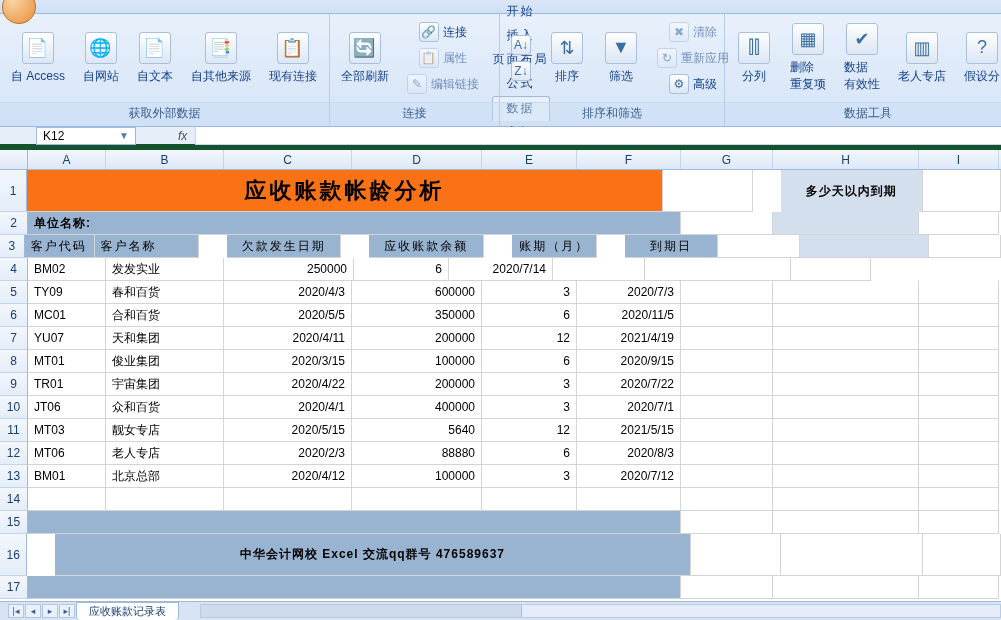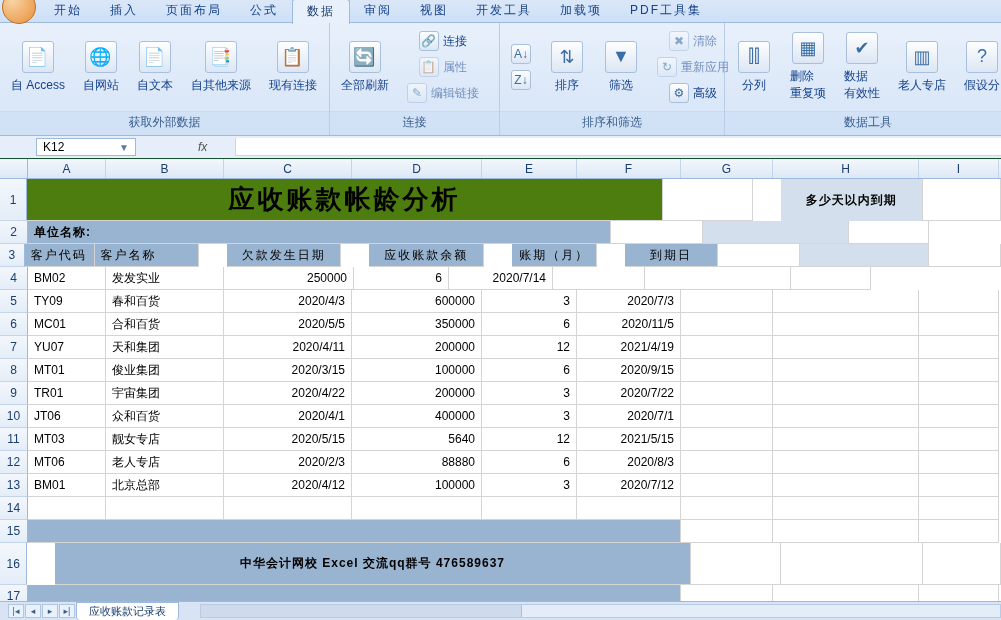--- a/index.html
+++ b/index.html
@@ -1,58 +1,58 @@
 <!DOCTYPE html>
 <html><head>
 <meta charset="utf-8">
 <style>
   * { box-sizing: border-box; margin: 0; padding: 0; }
   body { font-family: "Microsoft YaHei", SimSun, sans-serif; font-size: 12px; background: #fff; width: 1001px; height: 620px; overflow: hidden; }
 
   
-  .ribbon-tabs { height: 23px; background: linear-gradient(#dbe7f7, #cde0f7); display: flex; align-items: center; padding-left: 40px; border-bottom: 1px solid #9db9de; }
+  .ribbon-tabs { height: 14px; background: linear-gradient(#dbe7f7, #cde0f7); display: flex; align-items: center; padding-left: 40px; border-bottom: 1px solid #9db9de; flex-direction: column; }
   .ribbon-tabs .tab { padding: 3px 14px 4px; color: #15428b; cursor: pointer; letter-spacing: 2px;}
   .ribbon-tabs .tab.active { background: #e8f0fb; border: 1px solid #9db9de; border-bottom: none; border-radius: 3px 3px 0 0; color:#1a3e70;}
   .office-btn { position:absolute; left:2px; top:-10px; width:34px; height:34px; border-radius:50%; background: radial-gradient(circle at 30% 30%, #f9d4a3, #e88f3c); border:1px solid #c0701c; z-index:20;}
 
   .ribbon-body { background: linear-gradient(#e8f0fb, #d5e4f7); border-bottom: 1px solid #9db9de; display: flex; height: 113px; }
   .rgroup { border-right: 1px solid #b7cde8; display: flex; flex-direction: column; }
   .rgroup-items { flex: 1; display: flex; align-items: center; padding: 4px 6px; gap: 8px; }
   .rgroup-label { text-align: center; color: #3a5e8c; font-size: 12px; padding: 2px 0 4px; background: rgba(200,220,245,0.4); border-top:1px solid #c9dbf1;}
   .rbtn { display: flex; flex-direction: column; align-items: center; justify-content: center; color: #15428b; min-width: 46px; cursor: pointer; padding: 2px 4px; border:1px solid transparent; border-radius:3px;}
   .rbtn .ic { width: 32px; height: 32px; background: linear-gradient(#fefefe, #dce6f4); border: 1px solid #a8bfdd; border-radius: 3px; display:flex; align-items:center; justify-content:center; font-size:18px; color:#3b6ea5;}
   .rbtn .ic.small{ width:20px; height:20px; font-size:12px;}
   .rbtn .lab { margin-top: 4px; white-space: nowrap; }
   .rbtn.small-row{ flex-direction:row; min-width:auto; gap:4px; padding:1px 4px;}
   .rbtn.small-row .lab{ margin-top:0;}
   .vstack{ display:flex; flex-direction:column; gap:2px;}
 
   
-  .fbar { height: 23px; background: #e6eef9; border-bottom: 1px solid #14532d; display: flex; align-items: center; gap: 20px; }
+  .fbar { height: 23px; background: #e6eef9; border-bottom: 6px solid #14532d; display: flex; align-items: center; }
   .namebox { width: 100px; margin-left: 36px; background: #fff; border: 1px solid #9db9de; height: 18px; padding: 0 6px; display:flex; align-items:center; justify-content:space-between;}
   .namebox .dd{ color:#5a7ba8; font-size:10px;}
   .fx { margin: 0 8px 0 42px; font-style: italic; color: #555; }
   .fx-input{ flex:1; height:18px; background:#fff; border:1px solid #c8d7eb; border-right:none; border-top:none;}
 
   
   .sheet-wrap{ position:relative; }
   .corner{ position:absolute; left:0; top:0; width:28px; height:20px; background:linear-gradient(#f3f7fc,#dde8f6); border-right:1px solid #9db9de; border-bottom:1px solid #9db9de;}
   .colheads{ display:flex; margin-left:28px; height:20px; background:linear-gradient(#f3f7fc,#dde8f6); border-bottom:1px solid #9db9de;}
   .ch{ border-right:1px solid #c4d4ea; text-align:center; color:#1a3e70; font-size:12px; line-height:20px;}
   .rows{ }
   .row{ display:flex; height:23px;}
   .row.big{ height:42px;}
   .rh{ width:28px; background:linear-gradient(#f3f7fc,#e4edf8); border-right:1px solid #9db9de; border-bottom:1px solid #c4d4ea; text-align:center; color:#1a3e70; font-size:12px; display:flex; align-items:center; justify-content:center;}
   .cell{ border-right:1px solid #d4d4d4; border-bottom:1px solid #d4d4d4; padding:0 6px; display:flex; align-items:center; overflow:hidden;}
   .cell.right{ justify-content:flex-end;}
   .cell.center{ justify-content:center;margin-left:28px;}
 
   
   .blue-bg{ background:#99b4d1; }
-  .title-cell{ background:#4d7c0f; font-family: "SimSun"; font-size:26px; letter-spacing:3px; font-weight:bold; justify-content:center;}
+  .title-cell{ background:#f97316; font-family: "SimSun"; font-size:22px; letter-spacing:3px; font-weight:bold; justify-content:center;}
   .hdr{ background:#99b4d1; letter-spacing:2px;}
   .side-blue{ background:#d3dfec;}
 
   
   .sheettabs{ position:absolute; bottom:0; left:0; right:0; height:19px; background:#d8e4f3; border-top:1px solid #9db9de; display:flex; align-items:center; padding-left:8px; gap:1px;}
   .navbtn{ width:16px; height:14px; background:#e9f1fb; border:1px solid #b0c6e2; font-size:9px; display:flex; align-items:center; justify-content:center; color:#3a5e8c; cursor:pointer;}
   .stab{ padding:1px 12px; background:#fff; border:1px solid #9db9de; border-bottom:none; border-radius:0 0 4px 4px; font-size:11px; color:#1a3e70; cursor:pointer;}
   .scroll-h{ flex:1; height:14px; margin-left:20px; background:#e4ecf7; border:1px solid #b8cbe4; position:relative;}
   .scroll-h::before{ content:""; position:absolute; left:0; width:40%; top:0; bottom:0; background:#cddbed; border-right:1px solid #aac1de;}
 
@@ -222,21 +222,21 @@
     <div class="row big">
       <div class="rh">1</div>
       <div class="cell title-cell" style="width:653px;">应收账款帐龄分析</div>
       <div class="cell cG"></div>
       <div class="cell cH side-blue center" style="font-weight:bold; letter-spacing:1px; border-bottom:none;">多少天以内到期</div>
       <div class="cell cI"></div>
     </div>
 
     <div class="row">
       <div class="rh">2</div>
-      <div class="cell blue-bg" style="width:583px; font-weight:bold; letter-spacing:1px;">单位名称:</div>
+      <div class="cell blue-bg" style="width:653px; font-weight:bold; letter-spacing:1px;">单位名称:</div>
       <div class="cell cG"></div>
       <div class="cell cH side-blue"></div>
       <div class="cell cI"></div>
     </div>
 
     <div class="row">
       <div class="rh">3</div>
       <div class="cell hdr cA">客户代码</div>
       <div class="cell hdr cB">客户名称</div>
       <div class="cell hdr cC center">欠款发生日期</div>

